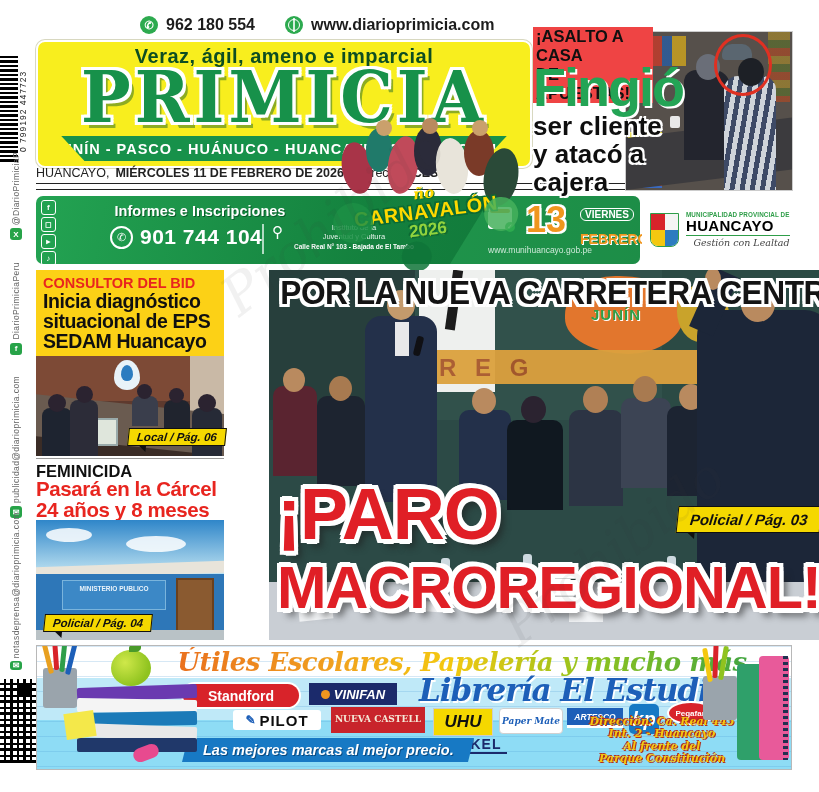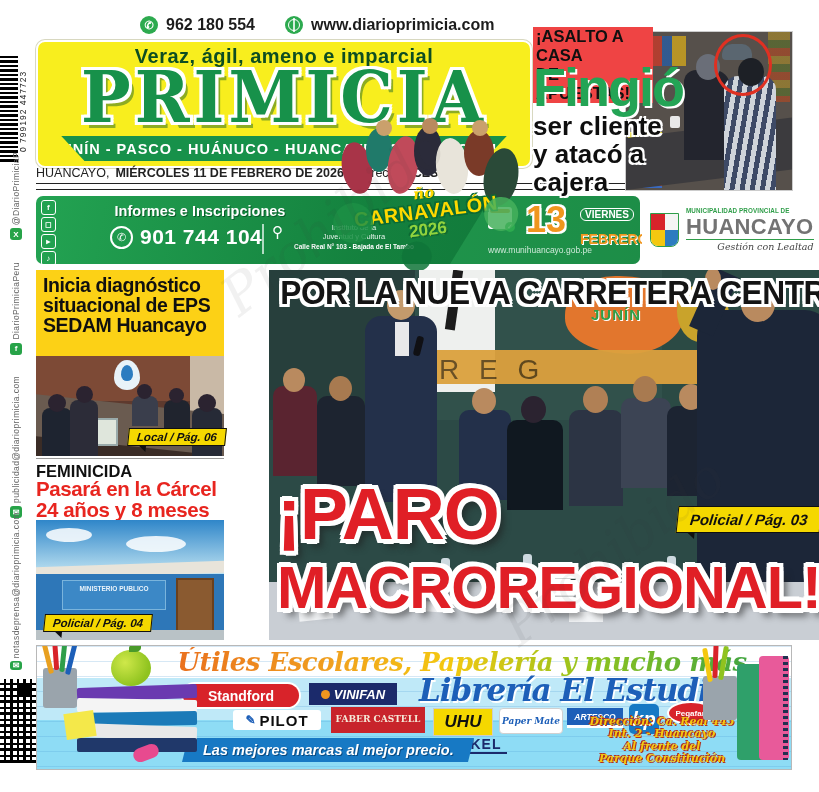--- a/index.html
+++ b/index.html
@@ -121,21 +121,21 @@
   .carna-year{font-weight:900;font-size:17px;color:#8fd43f;line-height:1;
     text-shadow:-1.5px -1.5px 0 #0c6a33,1.5px 1.5px 0 #0c6a33,1px 1px 0 #ffd900;}
 
   
   .muni{left:642px;top:196px;width:150px;height:68px;background:#fff;display:flex;align-items:center;gap:7px;padding-left:8px;box-sizing:border-box;}
   .shield{width:27px;height:32px;border:1.5px solid #2f9e49;border-radius:0 0 8px 8px;overflow:hidden;flex:0 0 auto;
     display:grid;grid-template-columns:1fr 1fr;grid-template-rows:1fr 1fr;}
   .shield i{display:block;}
   .muni-txt{line-height:1.05;}
   .muni-lab{font-size:6.3px;font-weight:bold;color:#2f9e49;letter-spacing:.1px;}
-  .muni-name{font-size:22px;font-weight:900;color:#737373;letter-spacing:.3px;}
+  .muni-name{font-size:15px;font-weight:900;color:#000000;letter-spacing:.3px;}
   .muni-line{height:1.5px;background:#2f9e49;margin:1px 0 2px 0;}
   .muni-slogan{font-family:"DejaVu Serif",serif;font-style:italic;font-size:9.5px;color:#444;text-align:right;}
 
   
   .ls1-box{left:36px;top:270px;width:188px;height:86px;background:#fcd116;padding:5px 7px;box-sizing:border-box;}
   .ls-kicker-red{color:#e8251f;font-weight:900;font-size:14.5px;}
   .ls-head-black{color:#101010;font-weight:900;font-size:19.5px;line-height:1.03;white-space:pre-line;letter-spacing:-.4px;}
   .photo1{left:36px;top:356px;width:188px;height:100px;overflow:hidden;background:#6b4434;}
   .photo1 .wall{position:absolute;inset:0;background:
       linear-gradient(#7d4a36 0 45%,#5e3a2e 45% 60%,#3a2c26 60% 100%);}
@@ -175,21 +175,21 @@
   .mainp .flag{position:absolute;left:150px;top:0;width:76px;height:122px;background:#eef0ee;}
   .mainp .flag::after{content:"";position:absolute;left:30px;top:0;width:10px;height:60px;background:#1c1c1c;transform:rotate(8deg);}
   .mainp .map{position:absolute;left:296px;top:6px;width:120px;height:78px;background:#e2762d;
     border-radius:46% 60% 52% 58%/55% 48% 60% 50%;}
   .mainp .map2{position:absolute;left:408px;top:14px;width:52px;height:58px;background:#c9a32b;
     border-radius:55% 48% 60% 50%/50% 60% 45% 58%;}
   .junin-txt{position:absolute;left:322px;top:36px;color:#2f9e49;font-weight:900;font-size:15px;
     text-shadow:1px 1px 0 #fff;letter-spacing:1px;}
   .nueva-txt{position:absolute;left:448px;top:40px;color:#e9efe9;font-weight:900;font-size:9px;letter-spacing:.5px;}
   .mainp .ostrip{position:absolute;left:140px;top:80px;width:422px;height:34px;background:#dca13e;opacity:.95;}
-  .mainp .ostrip span{position:absolute;left:30px;top:4px;color:#000000;opacity:.55;font-weight:400;font-size:28px;letter-spacing:6px;}
+  .mainp .ostrip span{position:absolute;left:30px;top:4px;color:#7f1d1d;opacity:.55;font-weight:700;font-size:24px;letter-spacing:6px;}
   .mainp .head-c{position:absolute;border-radius:50%;}
   .mainp .body-c{position:absolute;border-radius:10px 10px 0 0;}
   .mainp .table-m{position:absolute;left:0;bottom:0;width:100%;height:58px;background:#c9ced4;}
   .mainp .paper{position:absolute;background:#f2f4f6;width:34px;height:10px;}
   .mainp .bottle{position:absolute;width:9px;height:30px;background:#dfe9f0;border-radius:3px;opacity:.9;}
   .main-kicker{position:absolute;left:0;top:4px;width:100%;text-align:center;color:#141414;
     font-weight:900;font-size:33px;letter-spacing:-.5px;white-space:nowrap;transform:scaleX(.96);
     text-shadow:-3px -3px 0 #fff,3px -3px 0 #fff,-3px 3px 0 #fff,3px 3px 0 #fff,-3px 0 0 #fff,3px 0 0 #fff,0 3px 0 #fff,0 -3px 0 #fff;}
   .main-head{position:absolute;left:8px;color:#e01f26;font-weight:900;letter-spacing:-1px;line-height:1;
     text-shadow:-4px -4px 0 #fff,4px -4px 0 #fff,-4px 4px 0 #fff,4px 4px 0 #fff,-4px 0 0 #fff,4px 0 0 #fff,
@@ -392,20 +392,21 @@
     </span>
     <span class="muni-txt">
       <div class="muni-lab">MUNICIPALIDAD PROVINCIAL DE</div>
       <div class="muni-name">HUANCAYO</div>
       <div class="muni-line"></div>
       <div class="muni-slogan">Gestión con Lealtad</div>
     </span>
   </div>
 
   <div class="abs ls1-box">
+    <div class="ls-kicker-red">CONSULTOR DEL BID</div>
     <div class="ls-head-black">Inicia diagnóstico
 situacional de EPS
 SEDAM Huancayo</div>
   </div>
   <div class="abs photo1">
     <div class="wall"></div>
     <div class="logo-drop"></div>
     <div class="window"></div>
     <div class="table"></div>
     <div class="laptop"></div>
@@ -500,21 +501,21 @@
     <div class="ad-title">Útiles Escolares, Papelería y mucho más</div>
     <div class="store">Librería El Estudiante</div>
 
     <div class="brand b-standford">Standford</div>
     <div class="brand b-vinifan">
         <span>VINIFAN</span>
       </div>
     <div class="brand b-pilot">
         <span>PILOT</span>
       </div>
-    <div class="brand b-faber">FABER CASTELL</div>
+    <div class="brand b-faber">NUEVA CASTELL</div>
     <div class="brand b-uhu">UHU</div>
     <div class="brand b-papermate">Paper Mate</div>
     <div class="brand b-artesco">ARTESCO</div>
     <div class="brand b-kp">kp</div>
     <div class="brand b-pegafan">Pegafan</div>
     <div class="brand b-nikel">NIKEL</div>
 
     <div class="ad-addr">Dirección: Ca. Real 445
 Int. 2 - Huancayo
 Al frente del

